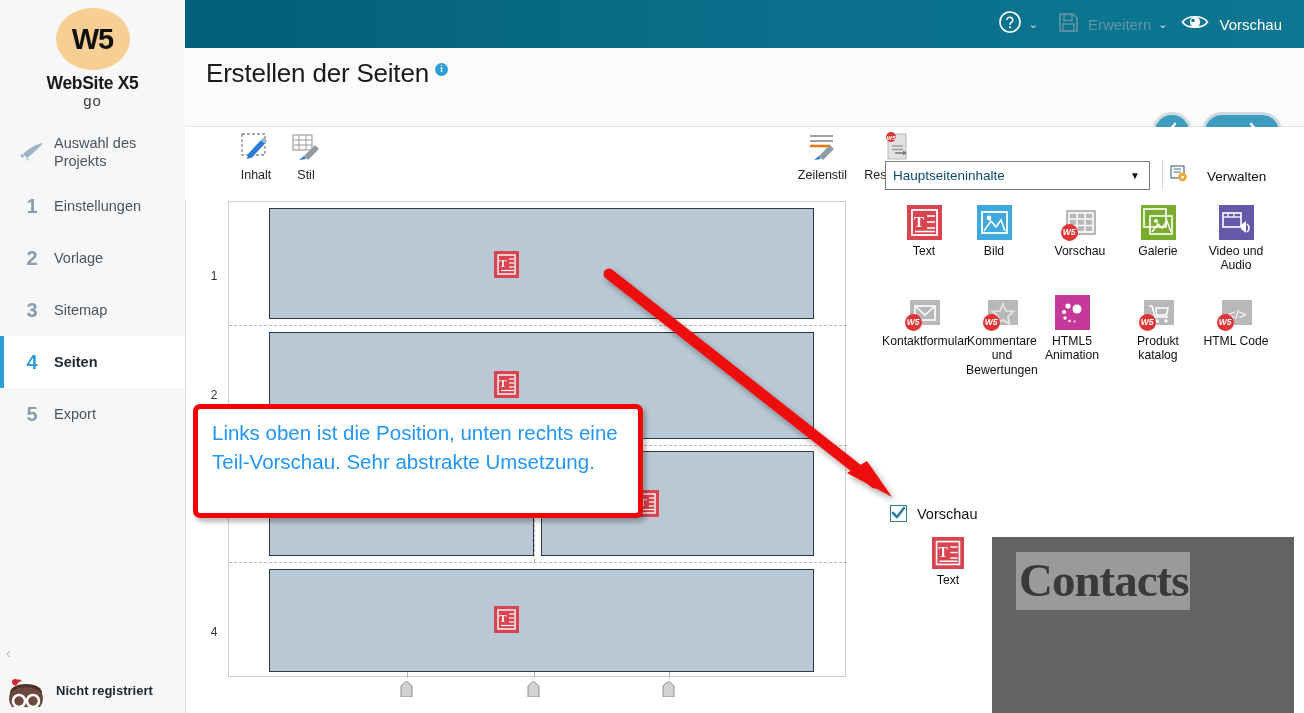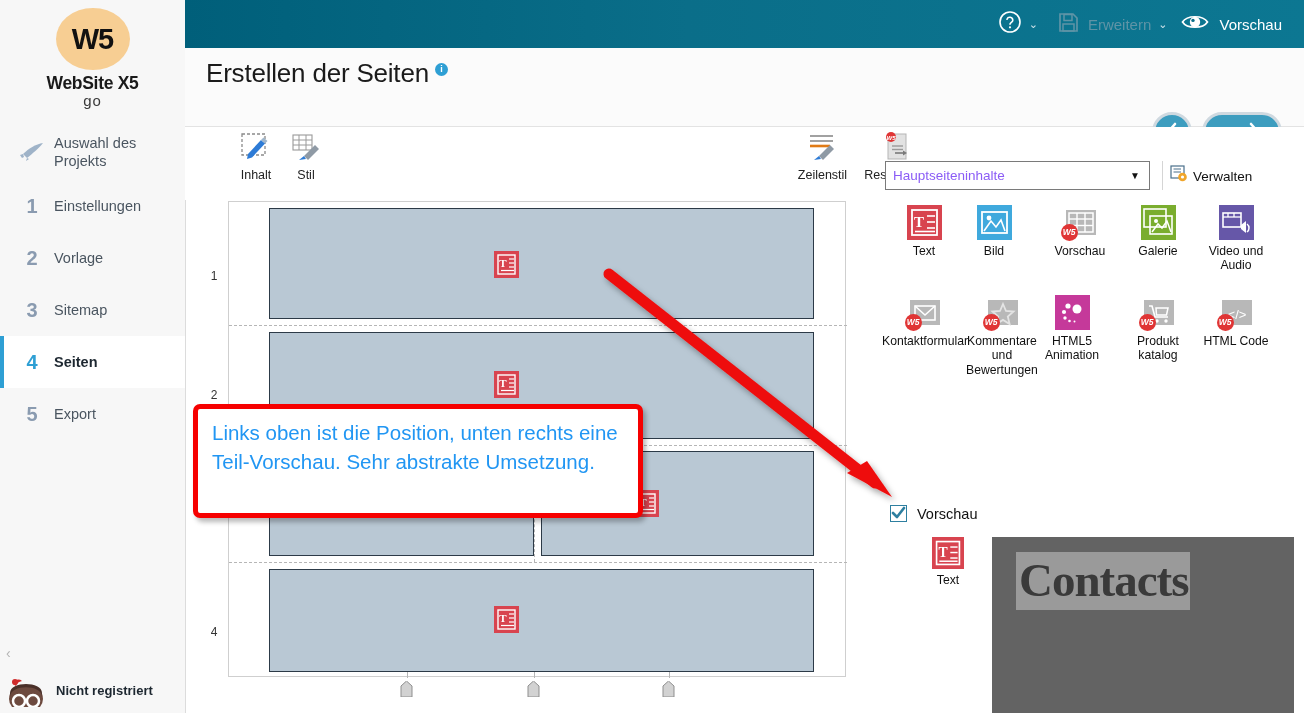--- a/index.html
+++ b/index.html
@@ -163,27 +163,27 @@
   .ruler{position:absolute;left:28px;top:480px;width:618px;height:20px;}
   .rmark{position:absolute;top:0;width:13px;height:16px;}
 
   
   .rightpanel{position:absolute;left:880px;top:155px;width:424px;height:558px;}
   .combo{
     position:absolute;left:5px;top:6px;width:265px;height:29px;
     border:1px solid #7a7a7a;background:#fff;box-sizing:border-box;
     display:flex;align-items:center;cursor:pointer;
   }
-  .combo-text{font-size:13.5px;color:#8b5cf6;margin-left:7px;flex:1;}
+  .combo-text{font-size:13.5px;color:#0c4a6e;margin-left:7px;flex:1;}
   .combo-arrow{font-size:10px;color:#111;margin-right:9px;}
   .combo-sep{position:absolute;left:282px;top:6px;width:1px;height:29px;background:#d5d5d5;}
   .verwalten{
     position:absolute;left:290px;top:10px;display:flex;align-items:center;cursor:pointer;
   }
-  .verwalten .vlabel{font-size:13.5px;color:#111;margin-left:5px;}
+  .verwalten .vlabel{font-size:13.5px;color:#111;margin-left:19px;}
 
   .widgets{position:absolute;left:0;top:50px;width:424px;}
   .wrow{position:relative;height:85px;}
   .widget{
     position:absolute;width:84px;text-align:center;cursor:pointer;
   }
   .wicon{
     position:relative;width:35px;height:35px;margin:0 auto 3px auto;
   }
   .wlabel{font-size:12.2px;color:#111;line-height:1.18;display:block;}

